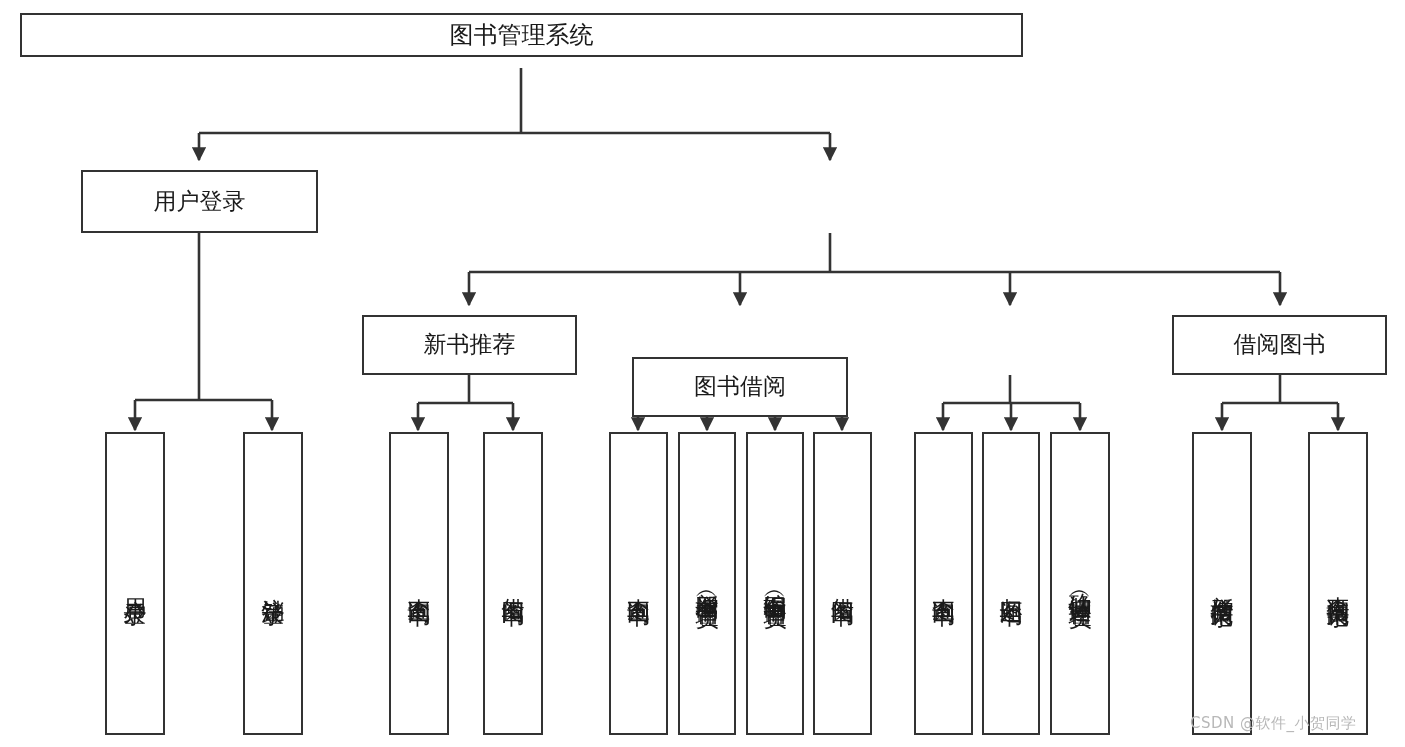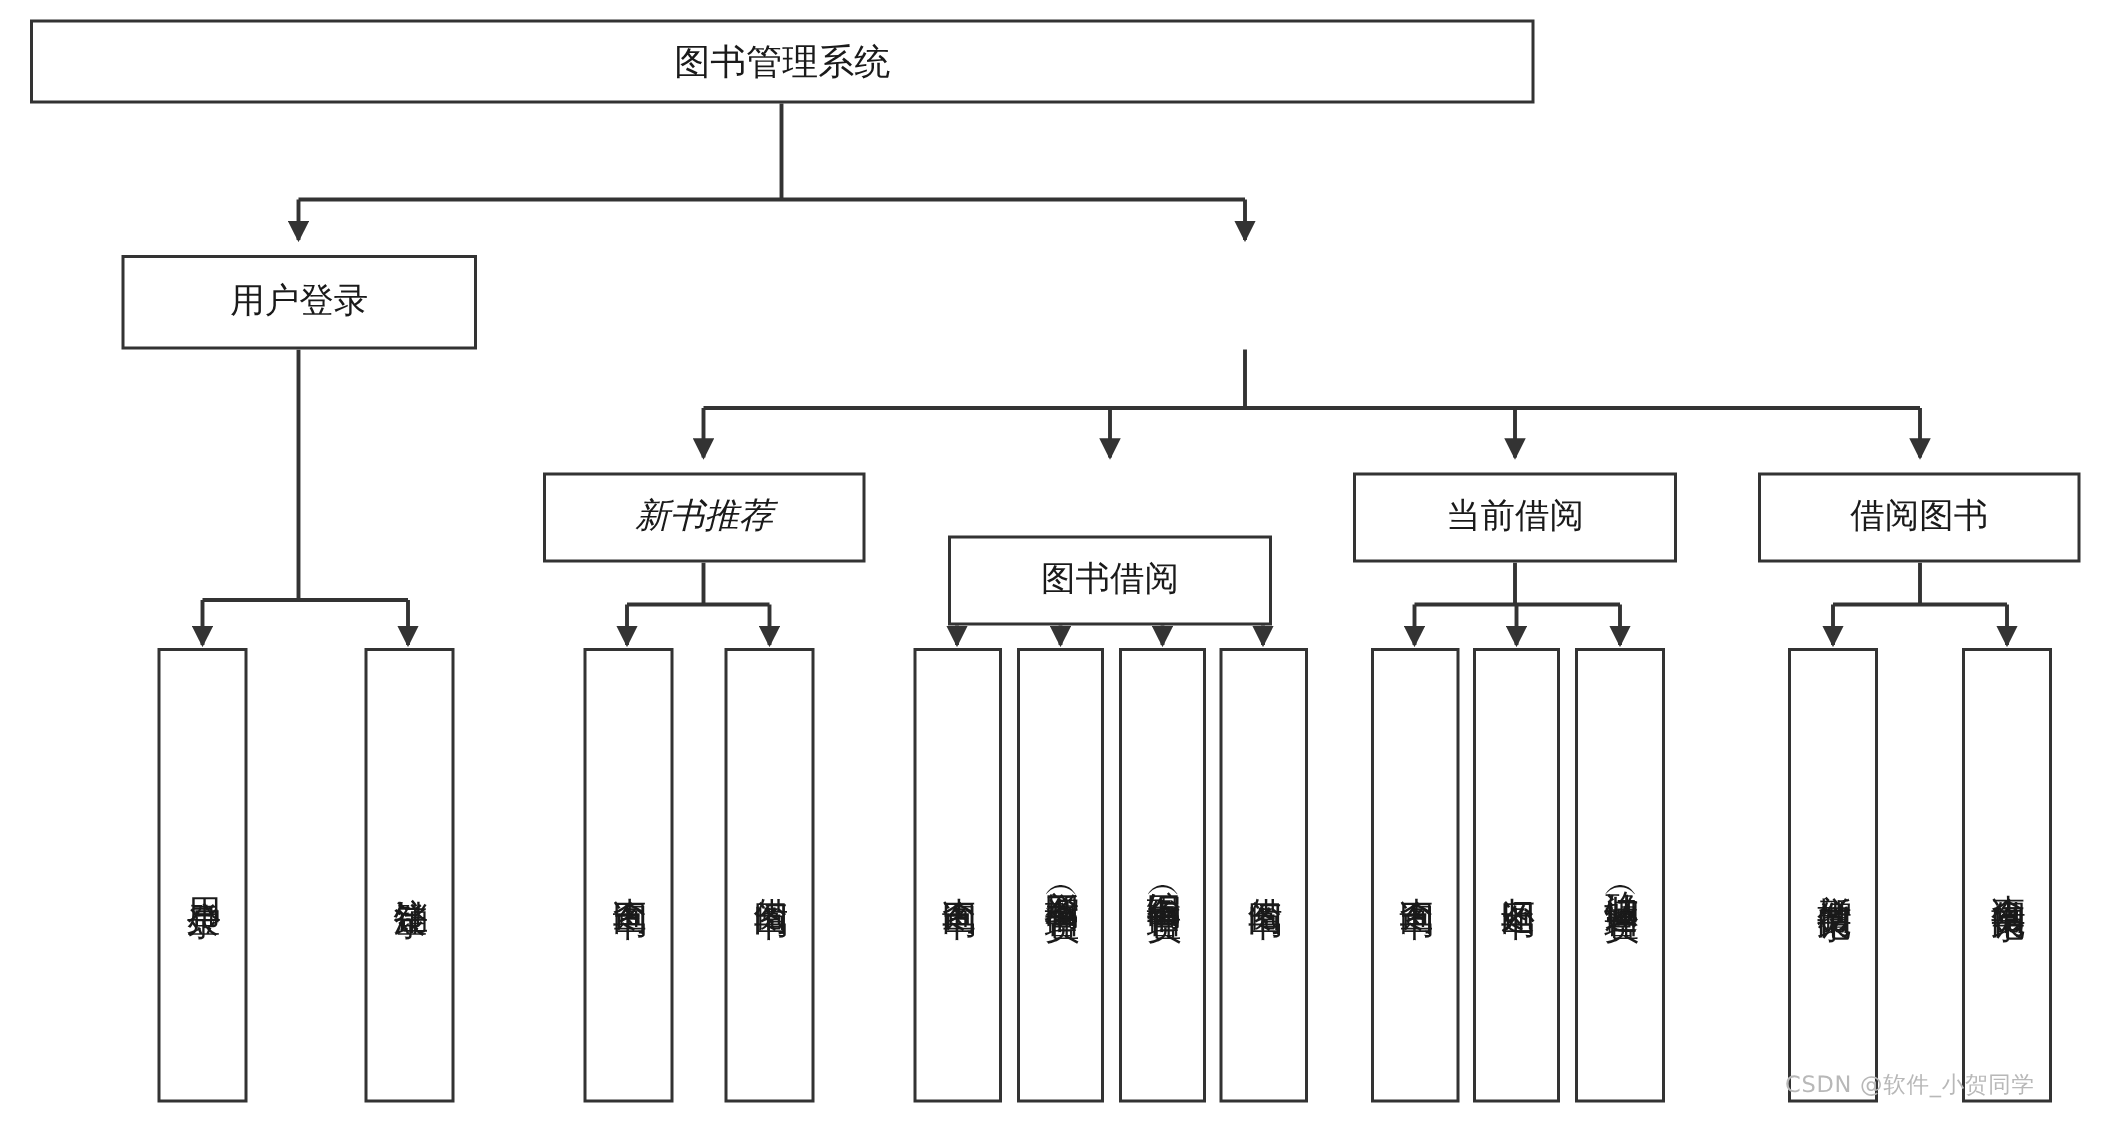--- a/index.html
+++ b/index.html
@@ -109,27 +109,26 @@
       <path d="M 1011 403 L 1011 430" marker-end="url(#arrow)"></path>
       <path d="M 1080 403 L 1080 430" marker-end="url(#arrow)"></path>
 
       <path d="M 1280 375 L 1280 403"></path>
       <path d="M 1222 403 L 1338 403"></path>
       <path d="M 1222 403 L 1222 430" marker-end="url(#arrow)"></path>
       <path d="M 1338 403 L 1338 430" marker-end="url(#arrow)"></path>
     </g>
   </svg>
 
-  <div class="node node-root" style="left:20px; top:13px; width:1003px; height:56px;">图书管理系统</div>
+  <div class="node node-root" style="left:20px; top:13px; width:1003px; height:44px;">图书管理系统</div>
 
   <div class="node node-h" style="left:81px; top:170px; width:237px; height:63px;">用户登录</div>
 
-  <div class="node node-h" style="left:362px; top:315px; width:215px; height:60px;font-style:italic;">新书推荐</div>
+  <div class="node node-h" style="left:362px; top:315px; width:215px; height:60px;">新书推荐</div>
   <div class="node node-h" style="left:632px; top:315px; width:216px; height:60px;margin-top:42px;">图书借阅</div>
-  <div class="node node-h" style="left:902px; top:315px; width:216px; height:60px;">当前借阅</div>
   <div class="node node-h" style="left:1172px; top:315px; width:215px; height:60px;">借阅图书</div>
 
   <div class="node node-v" style="left:105px; top:432px; width:60px; height:303px;">用户登录</div>
   <div class="node node-v" style="left:243px; top:432px; width:60px; height:303px;">注销登录</div>
 
   <div class="node node-v" style="left:389px; top:432px; width:60px; height:303px;">查询图书</div>
   <div class="node node-v" style="left:483px; top:432px; width:60px; height:303px;">借阅图书</div>
 
   <div class="node node-v" style="left:609px; top:432px; width:59px; height:303px;">查询图书</div>
   <div class="node node-v" style="left:678px; top:432px; width:58px; height:303px;">新增图书（管理员）</div>

